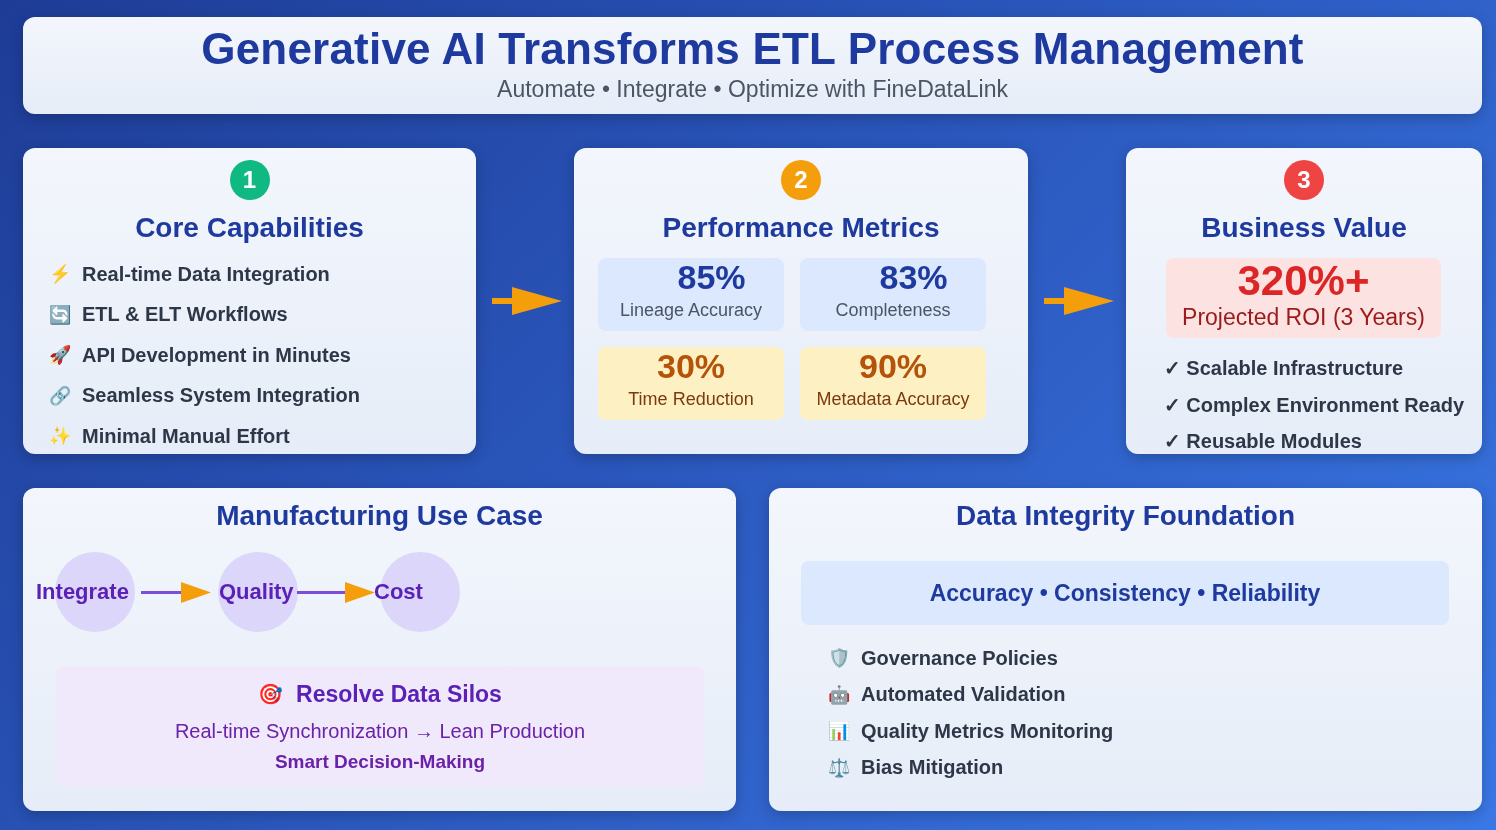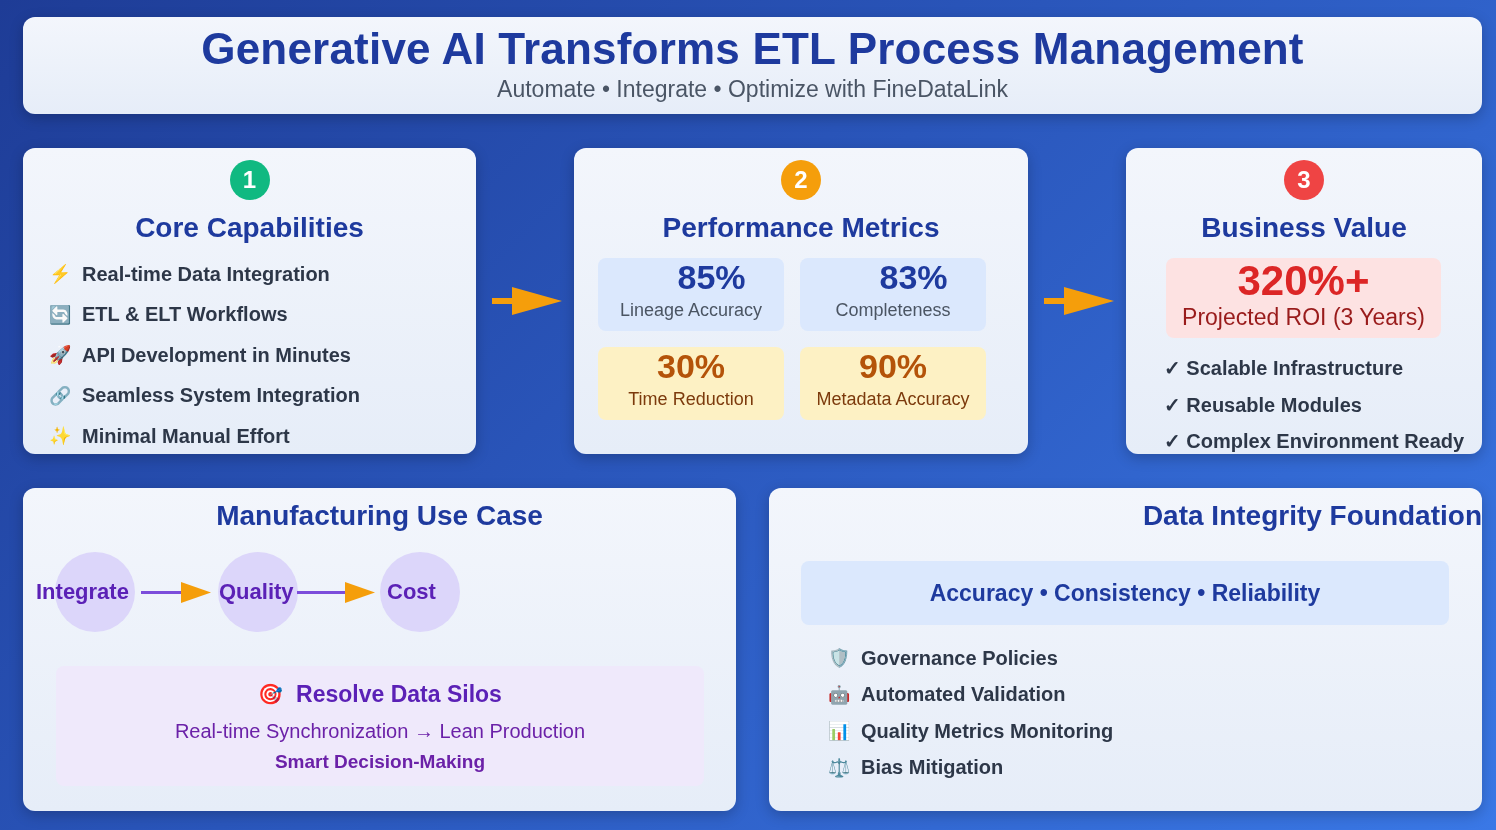--- a/index.html
+++ b/index.html
@@ -87,21 +87,21 @@
     }
     .silos {
       position: absolute; left: 33px; top: 178px; width: 648px; height: 120px;
       background: #efe9fb; border-radius: 8px; text-align: center;
     }
     .silos .t { font-size: 23px; font-weight: 700; color: #5b21b6; margin-top: 14px; line-height: 28px; display: flex; justify-content: center; align-items: center; }
     .silos .s1 { font-size: 20px; color: #6b21a8; margin-top: 10px; line-height: 26px; }
     .silos .s2 { font-size: 19px; font-weight: 700; color: #6b21a8; margin-top: 6px; line-height: 24px; }
 
     #integrity { left: 769px; top: 488px; width: 713px; height: 323px; }
-    #integrity .sec-title { margin-top: 12px; text-align: right; }
+    #integrity .sec-title { margin-top: 12px; }
     .pillars {
       position: absolute; left: 32px; top: 73px; width: 648px; height: 64px;
       background: #dbe8fd; border-radius: 8px; text-align: center;
       font-size: 23px; font-weight: 700; color: #1e3a9e; line-height: 64px;
     }
     #integrity ul { list-style: none; position: absolute; left: 60px; top: 152px; }
     #integrity li {
       display: flex; align-items: center; height: 36.5px;
       font-size: 20px; font-weight: 700; color: #2d3748;
     }
@@ -176,42 +176,42 @@
 
 <div class="card" id="value">
   <div class="step-badge" style="background:#ef4444">3</div>
   <div class="sec-title">Business Value</div>
   <div class="roi-box">
     <div class="val">320%+</div>
     <div class="lbl">Projected ROI (3 Years)</div>
   </div>
   <ul>
     <li>✓ Scalable Infrastructure</li>
+    <li>✓ Complex Environment Ready</li>
     <li>✓ Reusable Modules</li>
-    <li>✓ Complex Environment Ready</li>
   </ul>
 </div>
 
 <div class="card" id="usecase">
   <div class="sec-title">Manufacturing Use Case</div>
   <div class="flow">
     <div class="node" style="left:32px;"></div>
     <div class="node" style="left:195px;"></div>
     <div class="node" style="left:357px;"></div>
     <svg style="position:absolute; left:118px; top:28px; width:72px; height:26px;" viewBox="0 0 72 26">
       <rect x="0" y="11" width="42" height="3" fill="#7c4ddb"></rect>
       <polygon points="40,2 70,12.5 40,23" fill="#f59e0b"></polygon>
     </svg>
     <svg style="position:absolute; left:274px; top:28px; width:80px; height:26px;" viewBox="0 0 80 26">
       <rect x="0" y="11" width="50" height="3" fill="#7c4ddb"></rect>
       <polygon points="48,2 78,12.5 48,23" fill="#f59e0b"></polygon>
     </svg>
     <span class="node-label" style="left:13px;">Integrate</span>
     <span class="node-label" style="left:196px;">Quality</span>
-    <span class="node-label" style="left:364px;text-align:right;">Cost</span>
+    <span class="node-label" style="left:351px;text-align:right;">Cost</span>
   </div>
   <div class="silos">
     <div class="t">
       <span class="emoji" style="font-size:20px; width:26px; margin-right:12px;">🎯</span>
       <span>Resolve Data Silos</span>
     </div>
     <div class="s1">Real-time Synchronization → Lean Production</div>
     <div class="s2">Smart Decision-Making</div>
   </div>
 </div>

